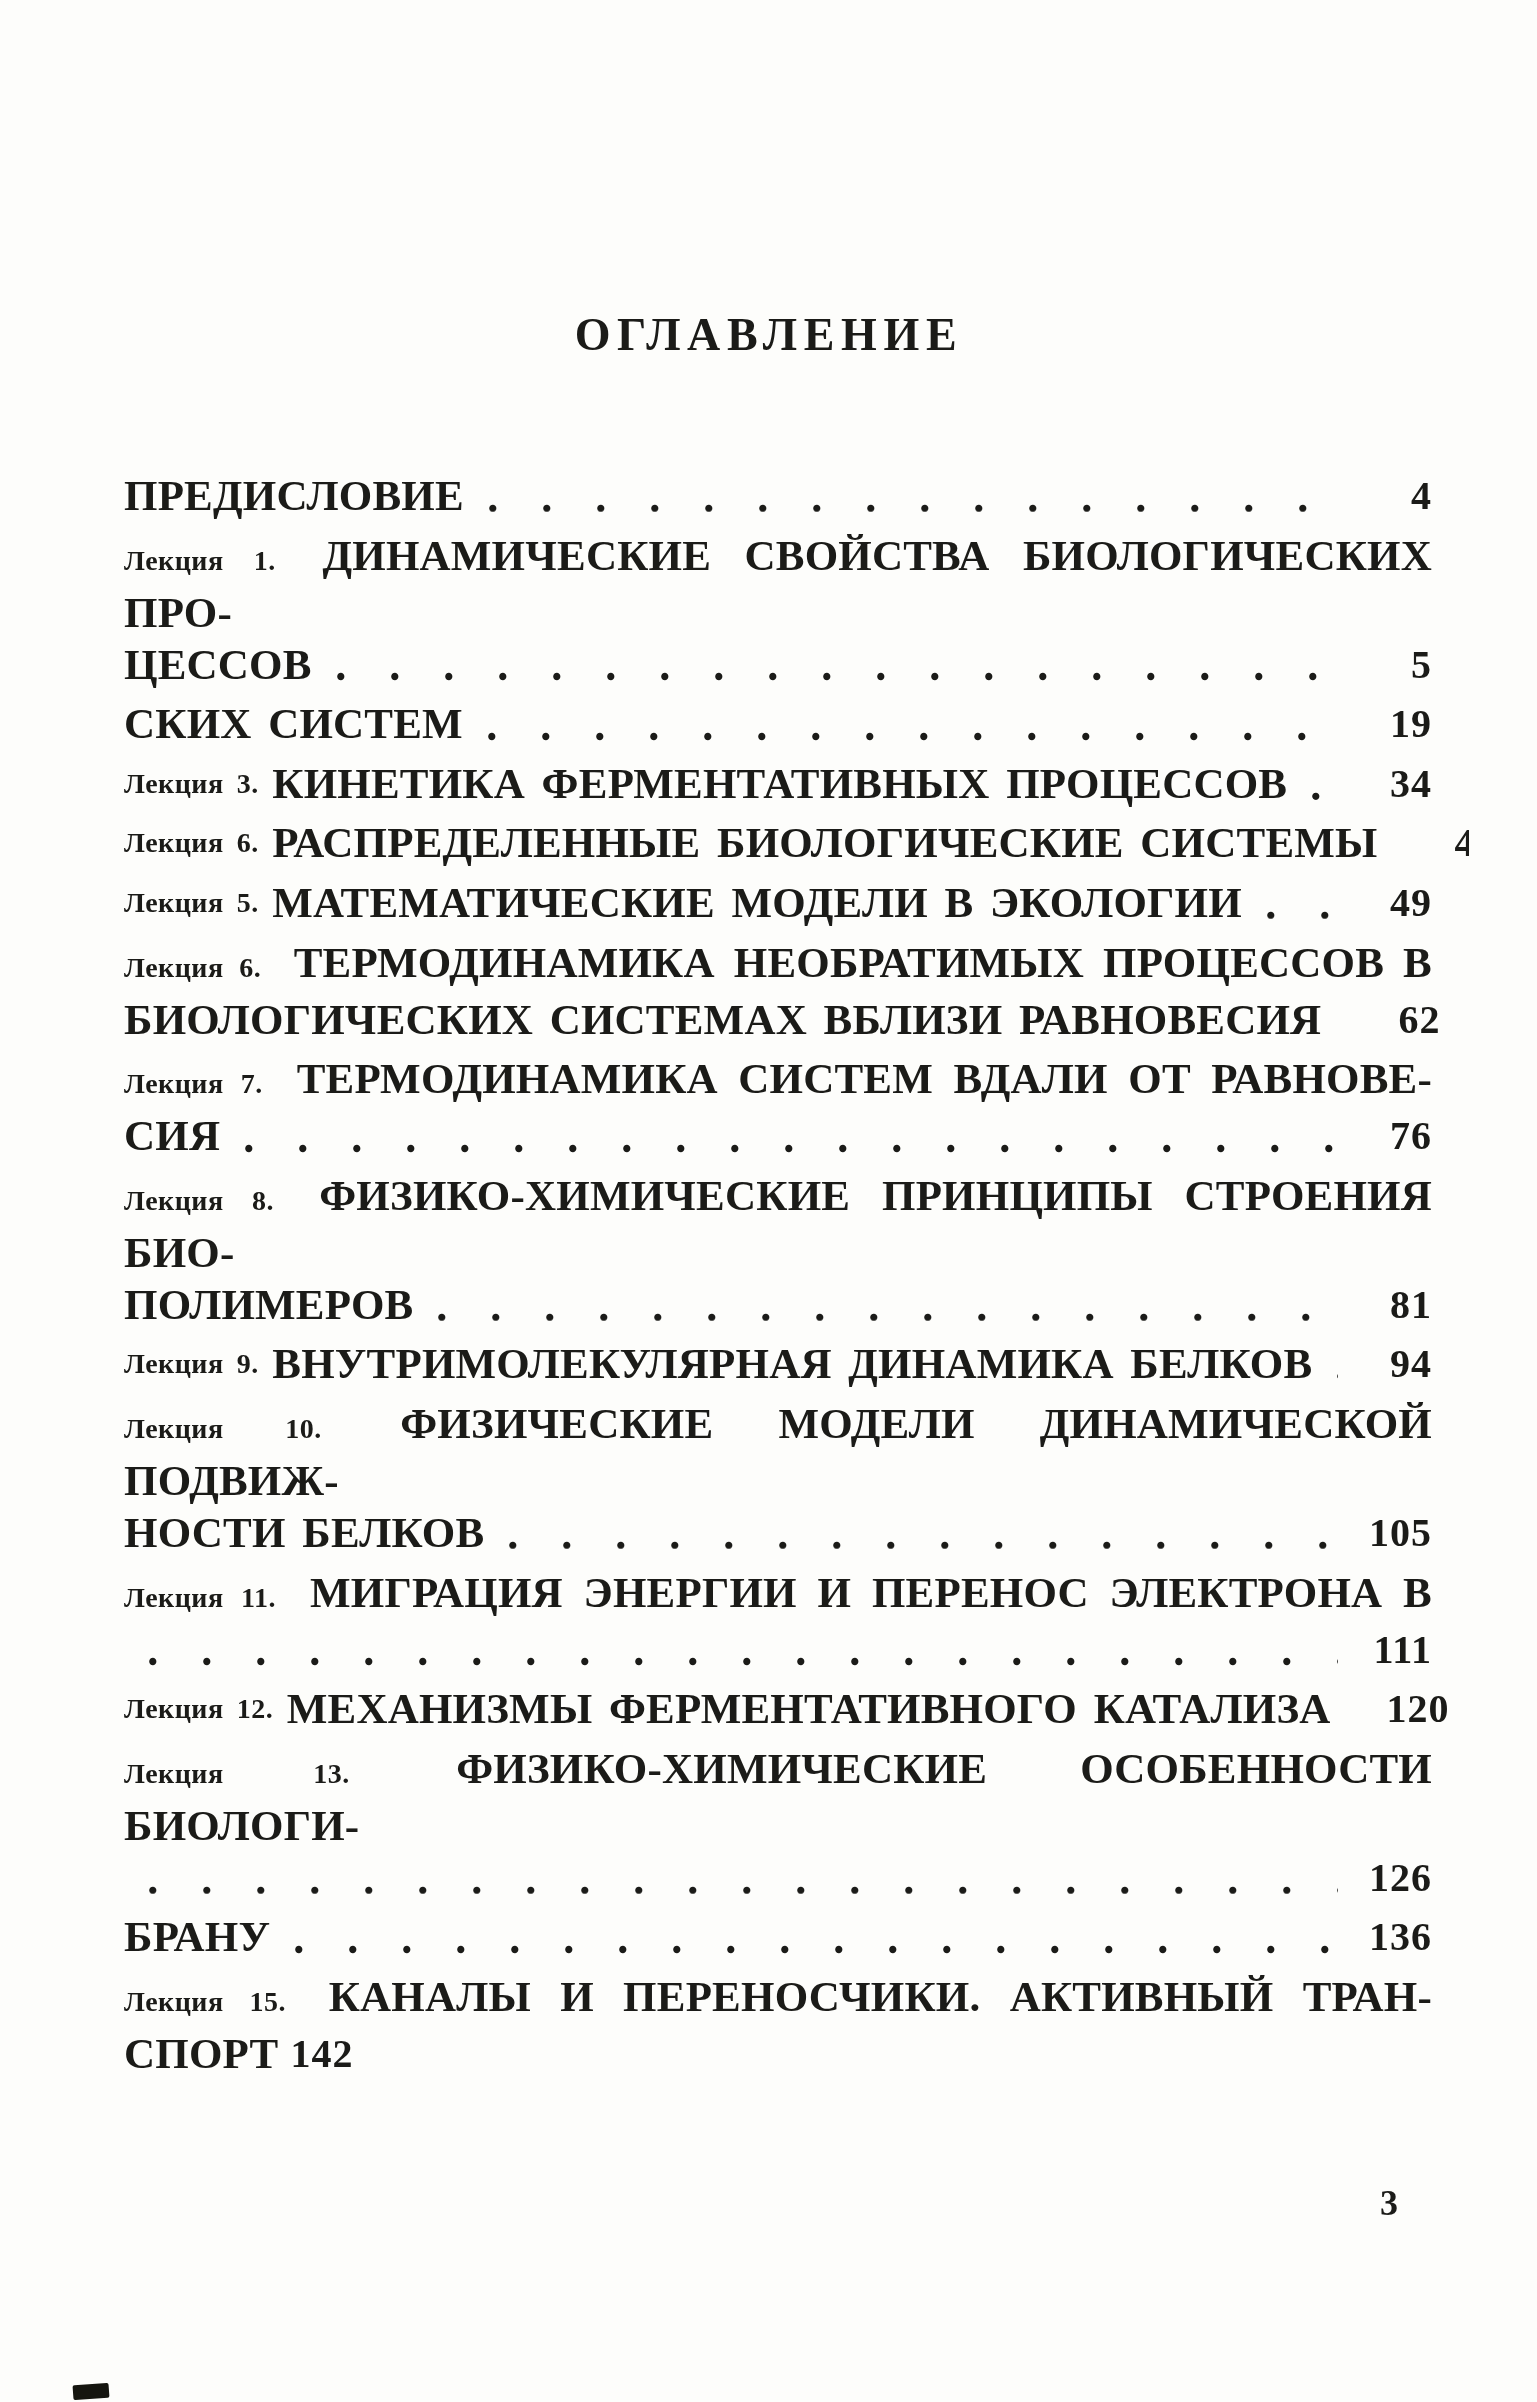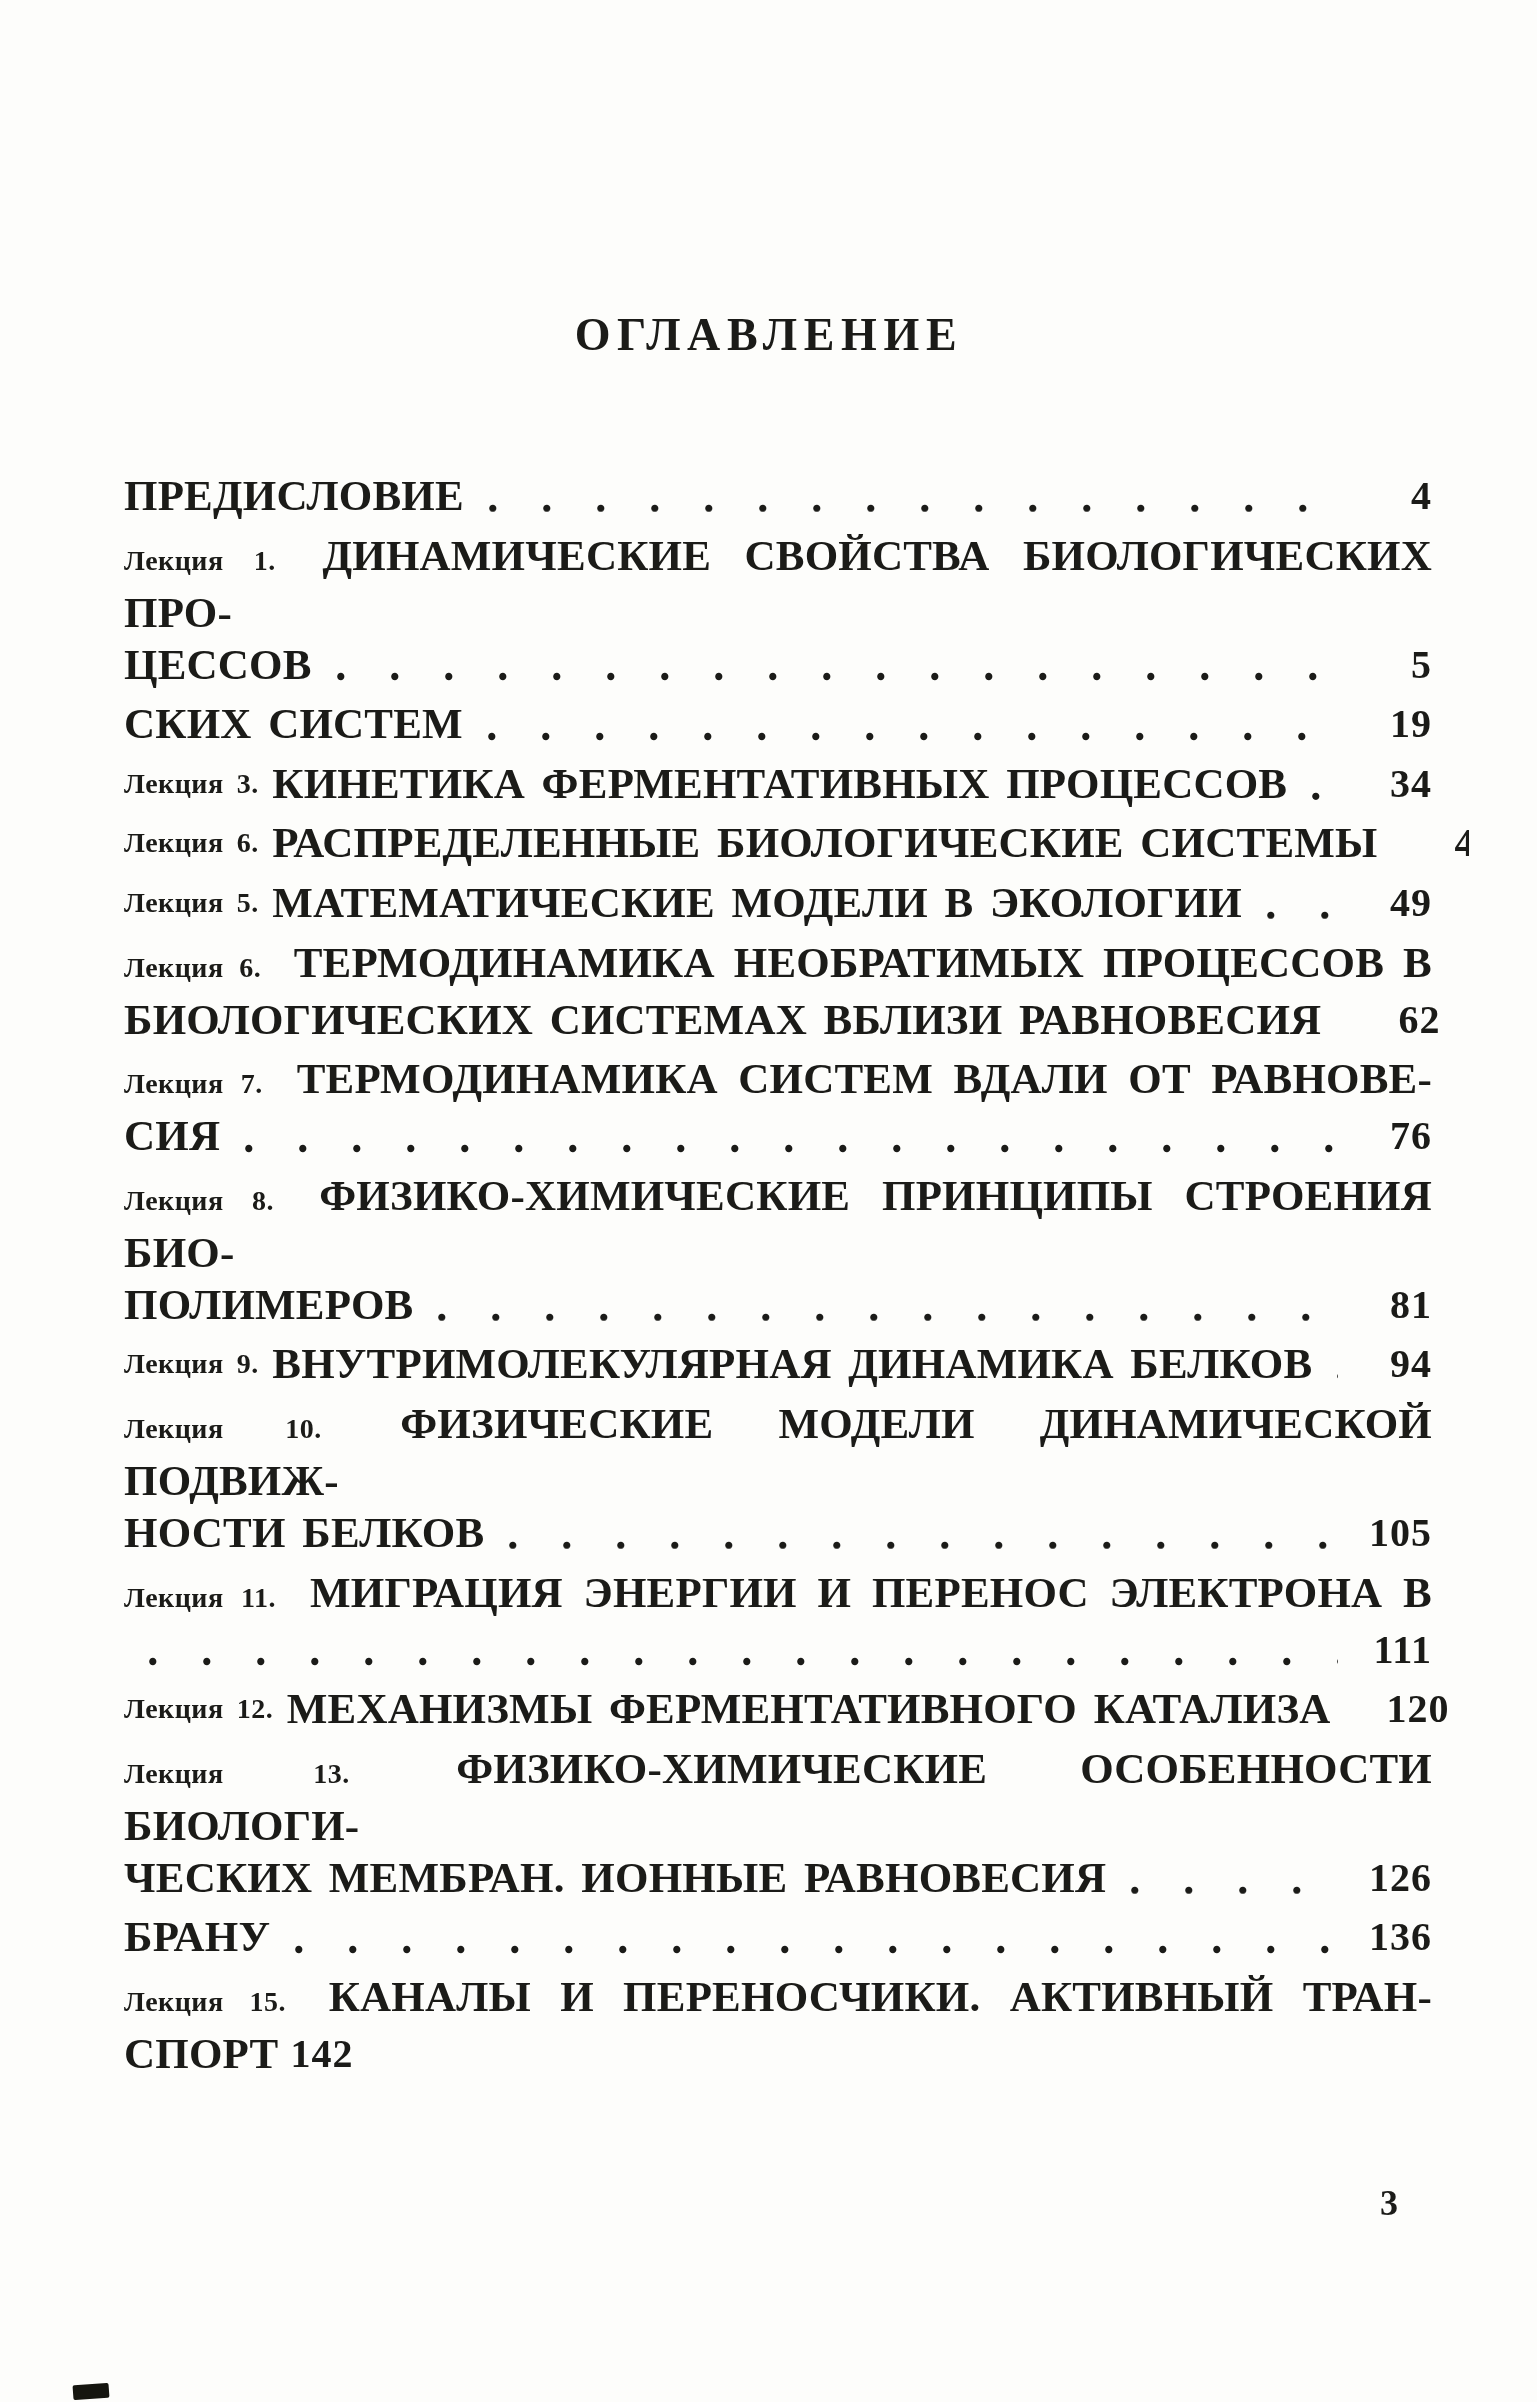--- a/index.html
+++ b/index.html
@@ -196,21 +196,20 @@
         <div class="toc-row">
           <span class="prefix">Лекция 12.</span> 
           <span class="ttl">МЕХАНИЗМЫ ФЕРМЕНТАТИВНОГО КАТАЛИЗА</span>
           <span class="leader"></span>
           <span class="pagenum">120</span>
         </div>
       </div>
       <div class="toc-entry">
         <div class="toc-line"><span class="prefix">Лекция 13.</span> <span class="ttl">ФИЗИКО-ХИМИЧЕСКИЕ ОСОБЕННОСТИ БИОЛОГИ-</span></div>
         <div class="toc-row">
-          <span class="ttl">ЧЕСКИХ МЕМБРАН. ИОННЫЕ РАВНОВЕСИЯ</span>
           <span class="leader"></span>
           <span class="pagenum">126</span>
         </div>
       </div>
       <div class="toc-entry">
         <div class="toc-row">
           <span class="ttl">БРАНУ</span>
           <span class="leader"></span>
           <span class="pagenum">136</span>
         </div>

